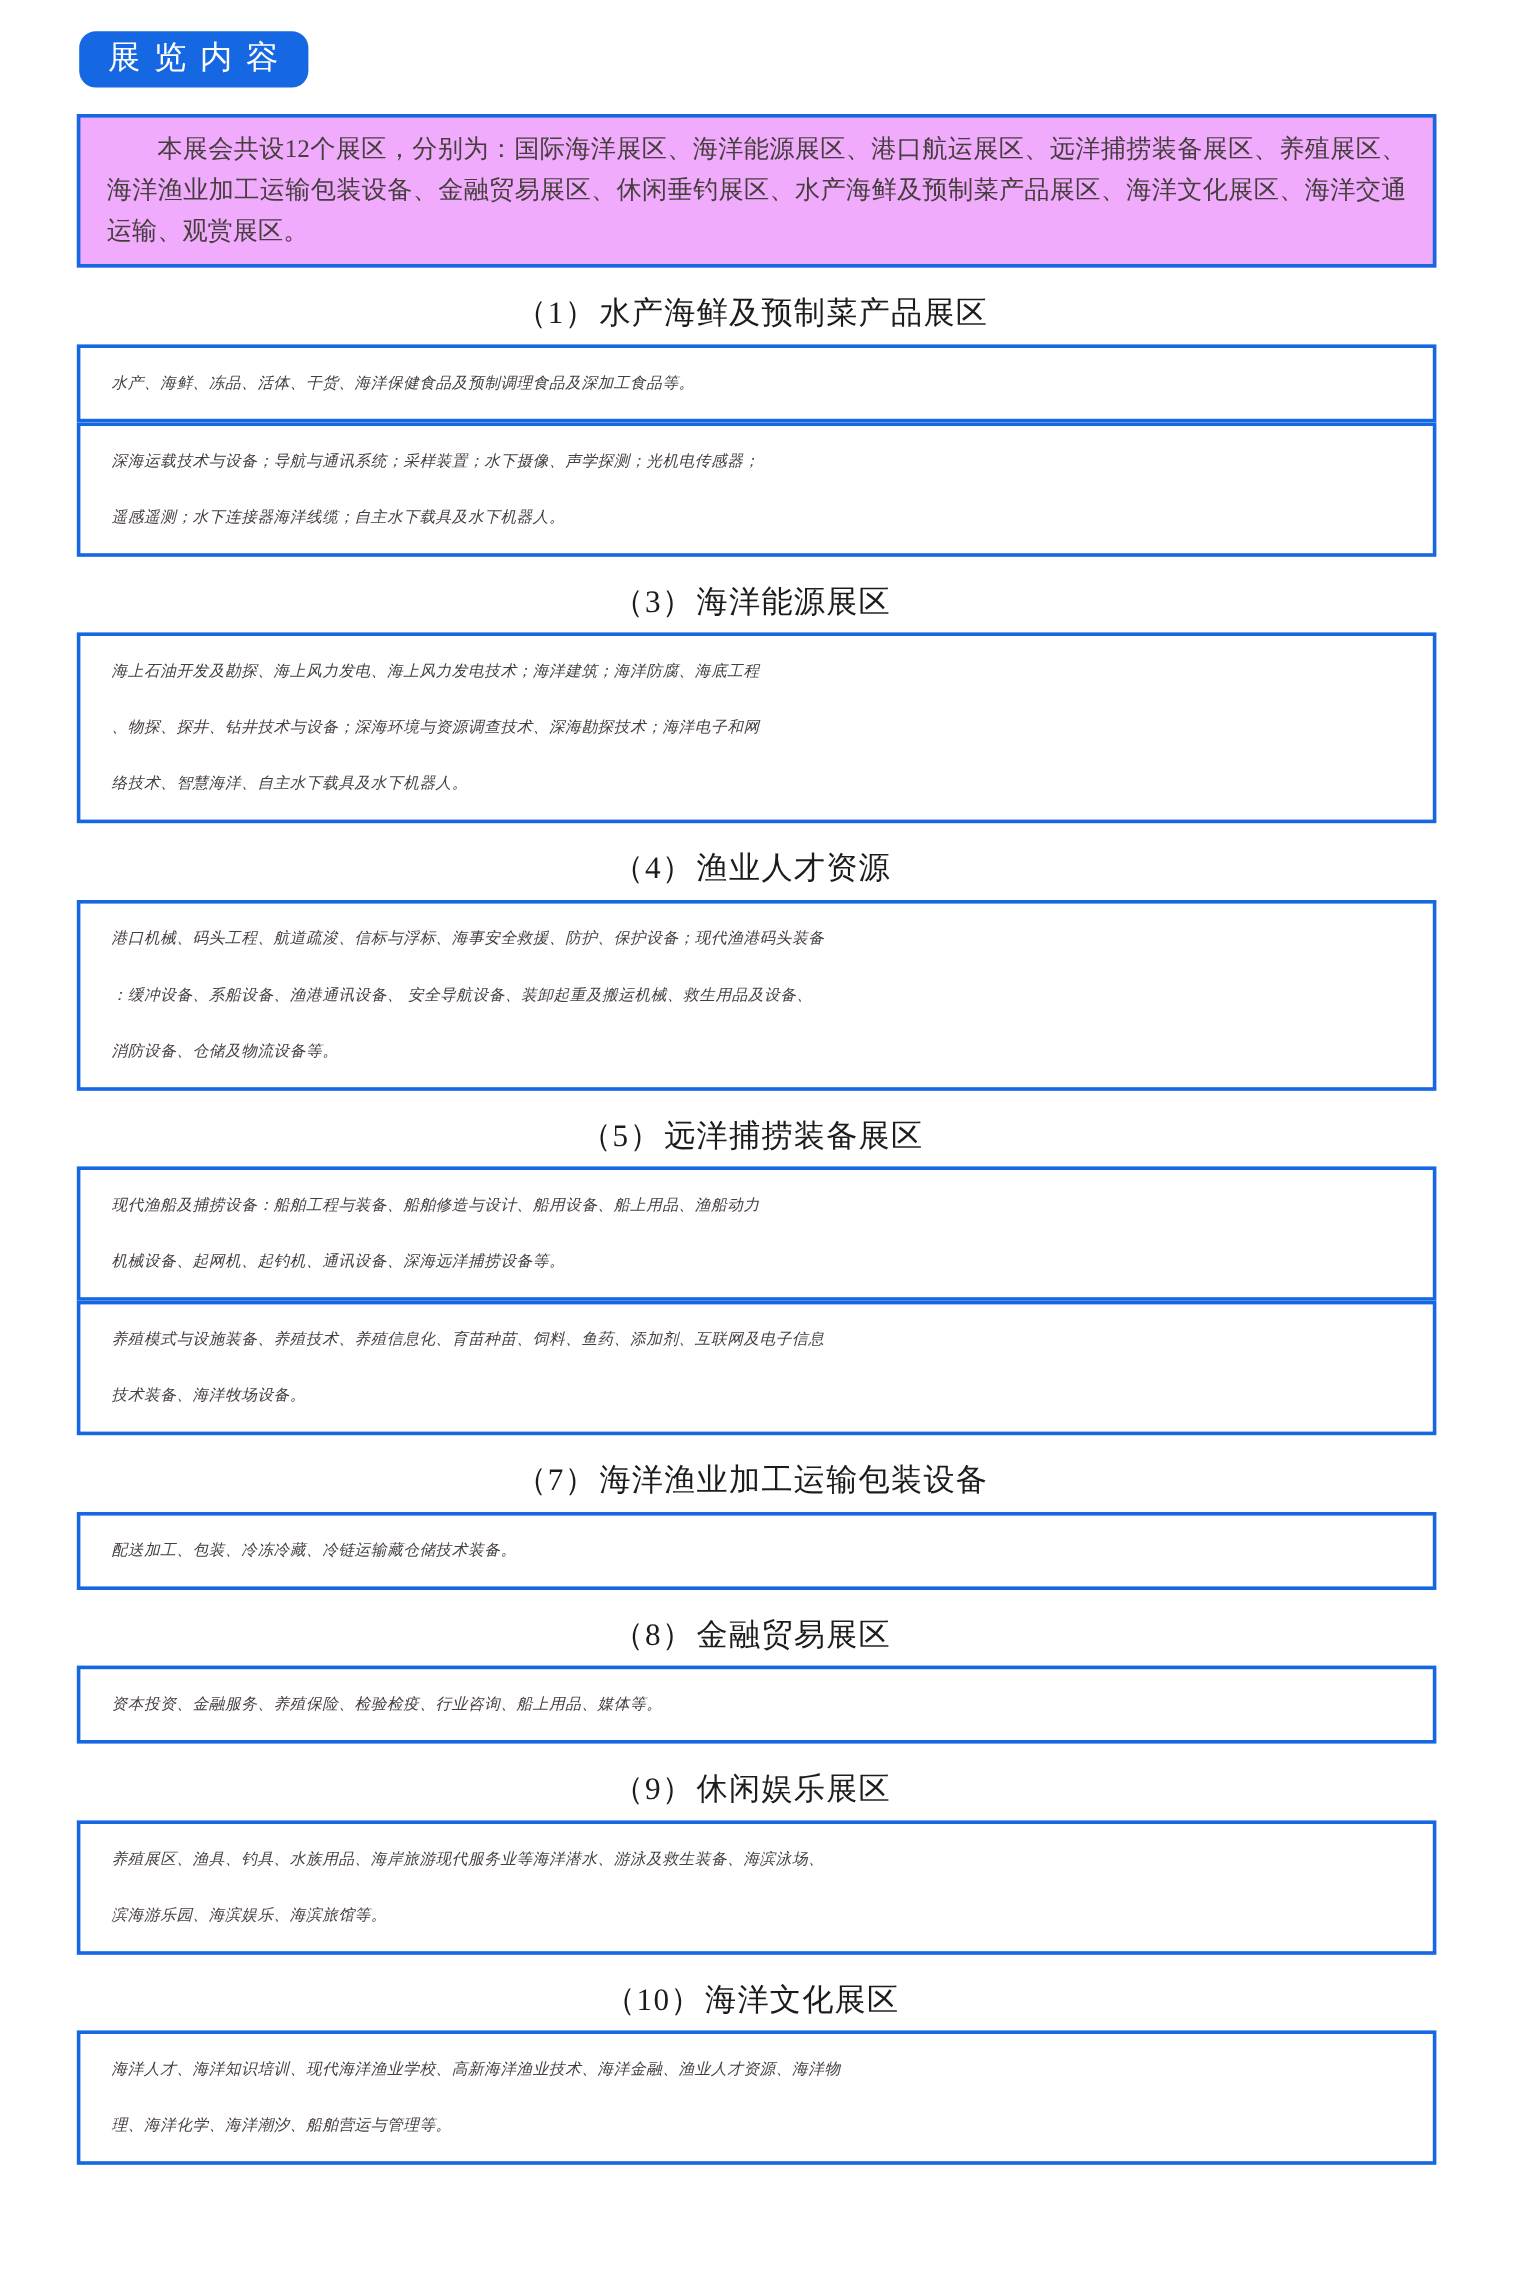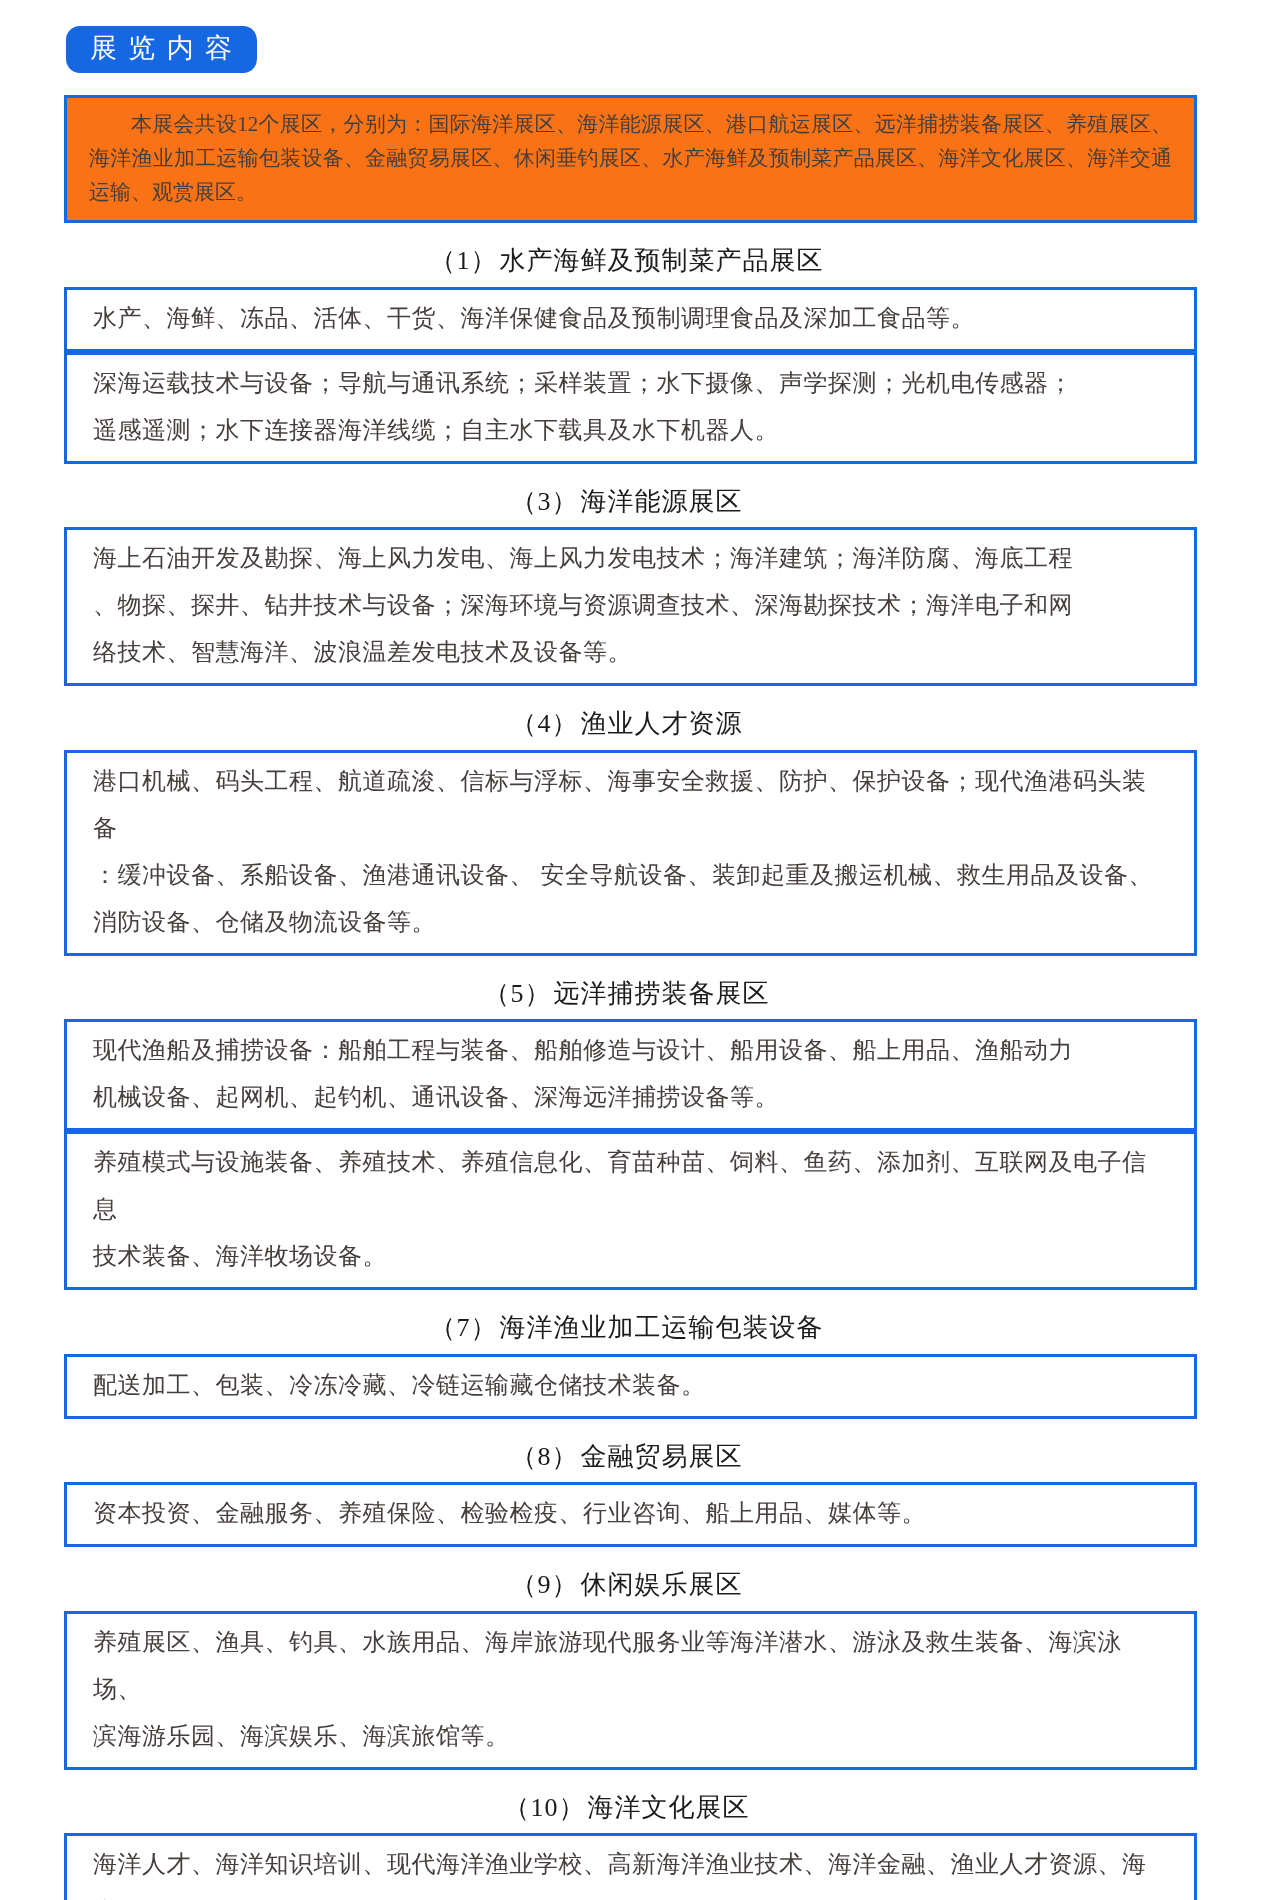--- a/index.html
+++ b/index.html
@@ -24,21 +24,21 @@
     letter-spacing:0.42em;
     padding:9px 14px 11px 24px;
     border-radius:14px;
     margin-left:2px;
     text-align:center;
   }
   .intro-box{
     border:3px solid #1667E2;
     margin-top:22px;
     padding:9px 22px 11px 22px;
-    background:#f97316;
+    background:#f0abfc;
   }
   .intro{
     margin:0;
     text-indent:2em;
     font-size:21px;
     line-height:34px;
     color:#453E3C;
     text-align:justify;
   }
   .section{margin:0;}
@@ -51,25 +51,26 @@
     line-height:1.25;
     text-align:center;
   }
   .sec-num{margin-right:2px;}
   .sec-box{
     border:3px solid #1667E2;
     padding:5px 26px 7px 26px;
     background:#ffffff;
   }
   .sec-line{
-    font-size:24px;
+    font-size:13px;
     line-height:47px;
     color:#453E3C;
     letter-spacing:0.5px;
     white-space:normal;
+    font-style:italic;
   }
 </style>
 </head>
 <body>
 
 <div class="page">
 
   <div class="badge">
     <span>展览内容</span>
   </div>
@@ -95,21 +96,21 @@
         </div>
   </section>
 
   <section class="section">
     <h2 class="sec-title">
       <span class="sec-num">（3）</span><span class="sec-name">海洋能源展区</span>
     </h2>
     <div class="sec-box">
           <div class="sec-line">海上石油开发及勘探、海上风力发电、海上风力发电技术；海洋建筑；海洋防腐、海底工程</div>
           <div class="sec-line">、物探、探井、钻井技术与设备；深海环境与资源调查技术、深海勘探技术；海洋电子和网</div>
-          <div class="sec-line">络技术、智慧海洋、波浪温差发电技术及设备等。</div>
+          <div class="sec-line">络技术、智慧海洋、自主水下载具及水下机器人。</div>
         </div>
   </section>
 
   <section class="section">
     <h2 class="sec-title">
       <span class="sec-num">（4）</span><span class="sec-name">渔业人才资源</span>
     </h2>
     <div class="sec-box">
           <div class="sec-line">港口机械、码头工程、航道疏浚、信标与浮标、海事安全救援、防护、保护设备；现代渔港码头装备</div>
           <div class="sec-line">：缓冲设备、系船设备、渔港通讯设备、 安全导航设备、装卸起重及搬运机械、救生用品及设备、</div>

